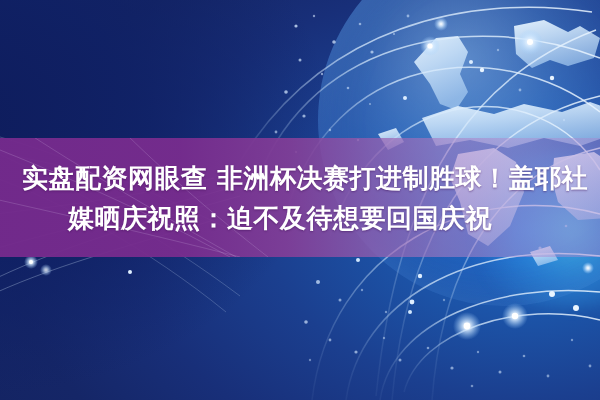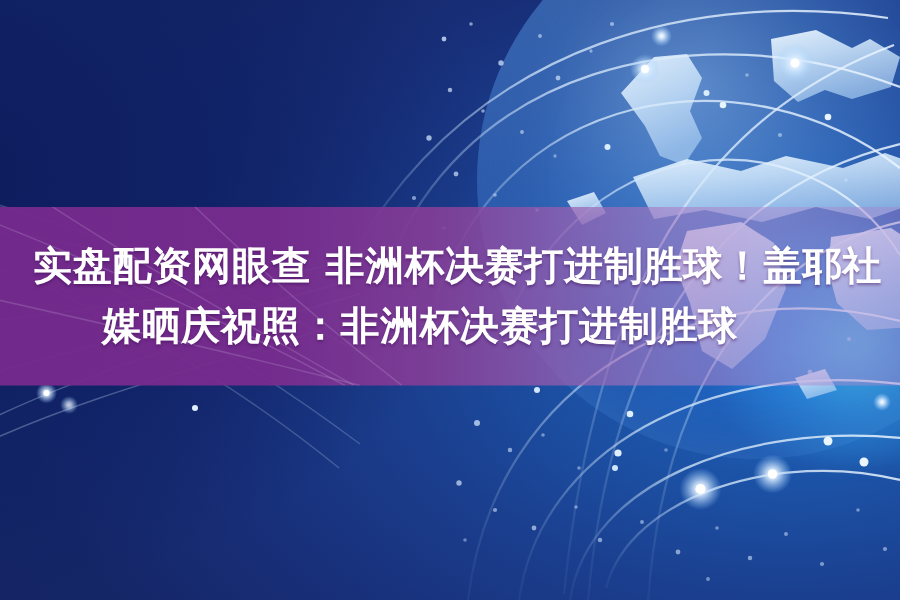--- a/index.html
+++ b/index.html
@@ -281,16 +281,16 @@
         <path d="M-10 8 C60 36 140 70 230 119"></path>
         <path d="M20 -10 C80 30 150 70 236 119"></path>
         <path d="M-10 60 C70 78 150 96 240 119"></path>
         <path d="M120 -10 C160 30 210 74 268 119"></path>
       </g>
     </svg>
   </div>
 
   <div class="headline">
     <div class="hl-line l1">实盘配资网眼查 非洲杯决赛打进制胜球！盖耶社</div>
-    <div class="hl-line l2">媒晒庆祝照：非洲杯决赛打进制胜球</div>
+    <div class="hl-line l2">媒晒庆祝照：迫不及待想要回国庆祝</div>
   </div>
 
 </div>
 
 </body></html>

